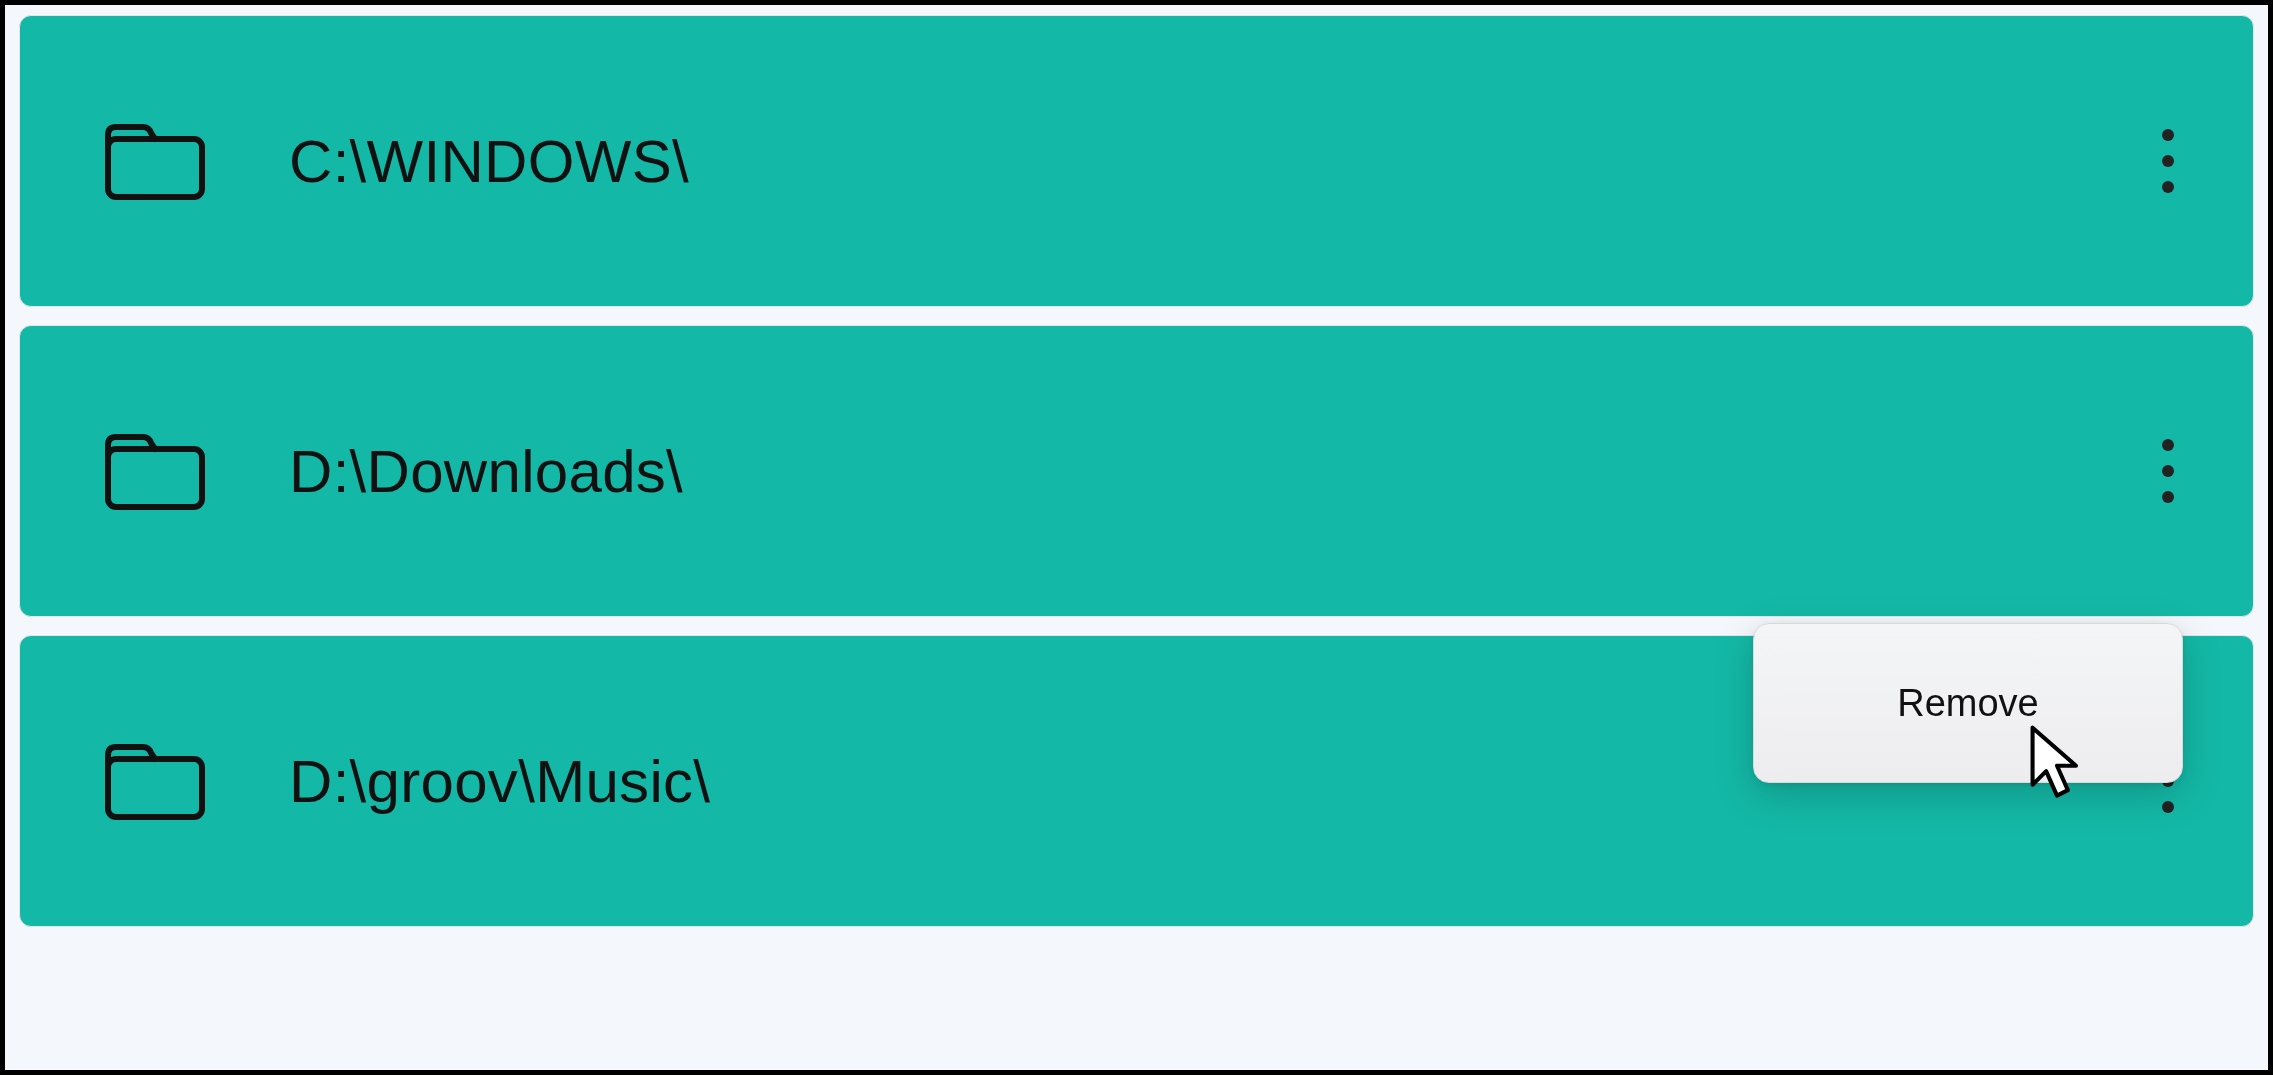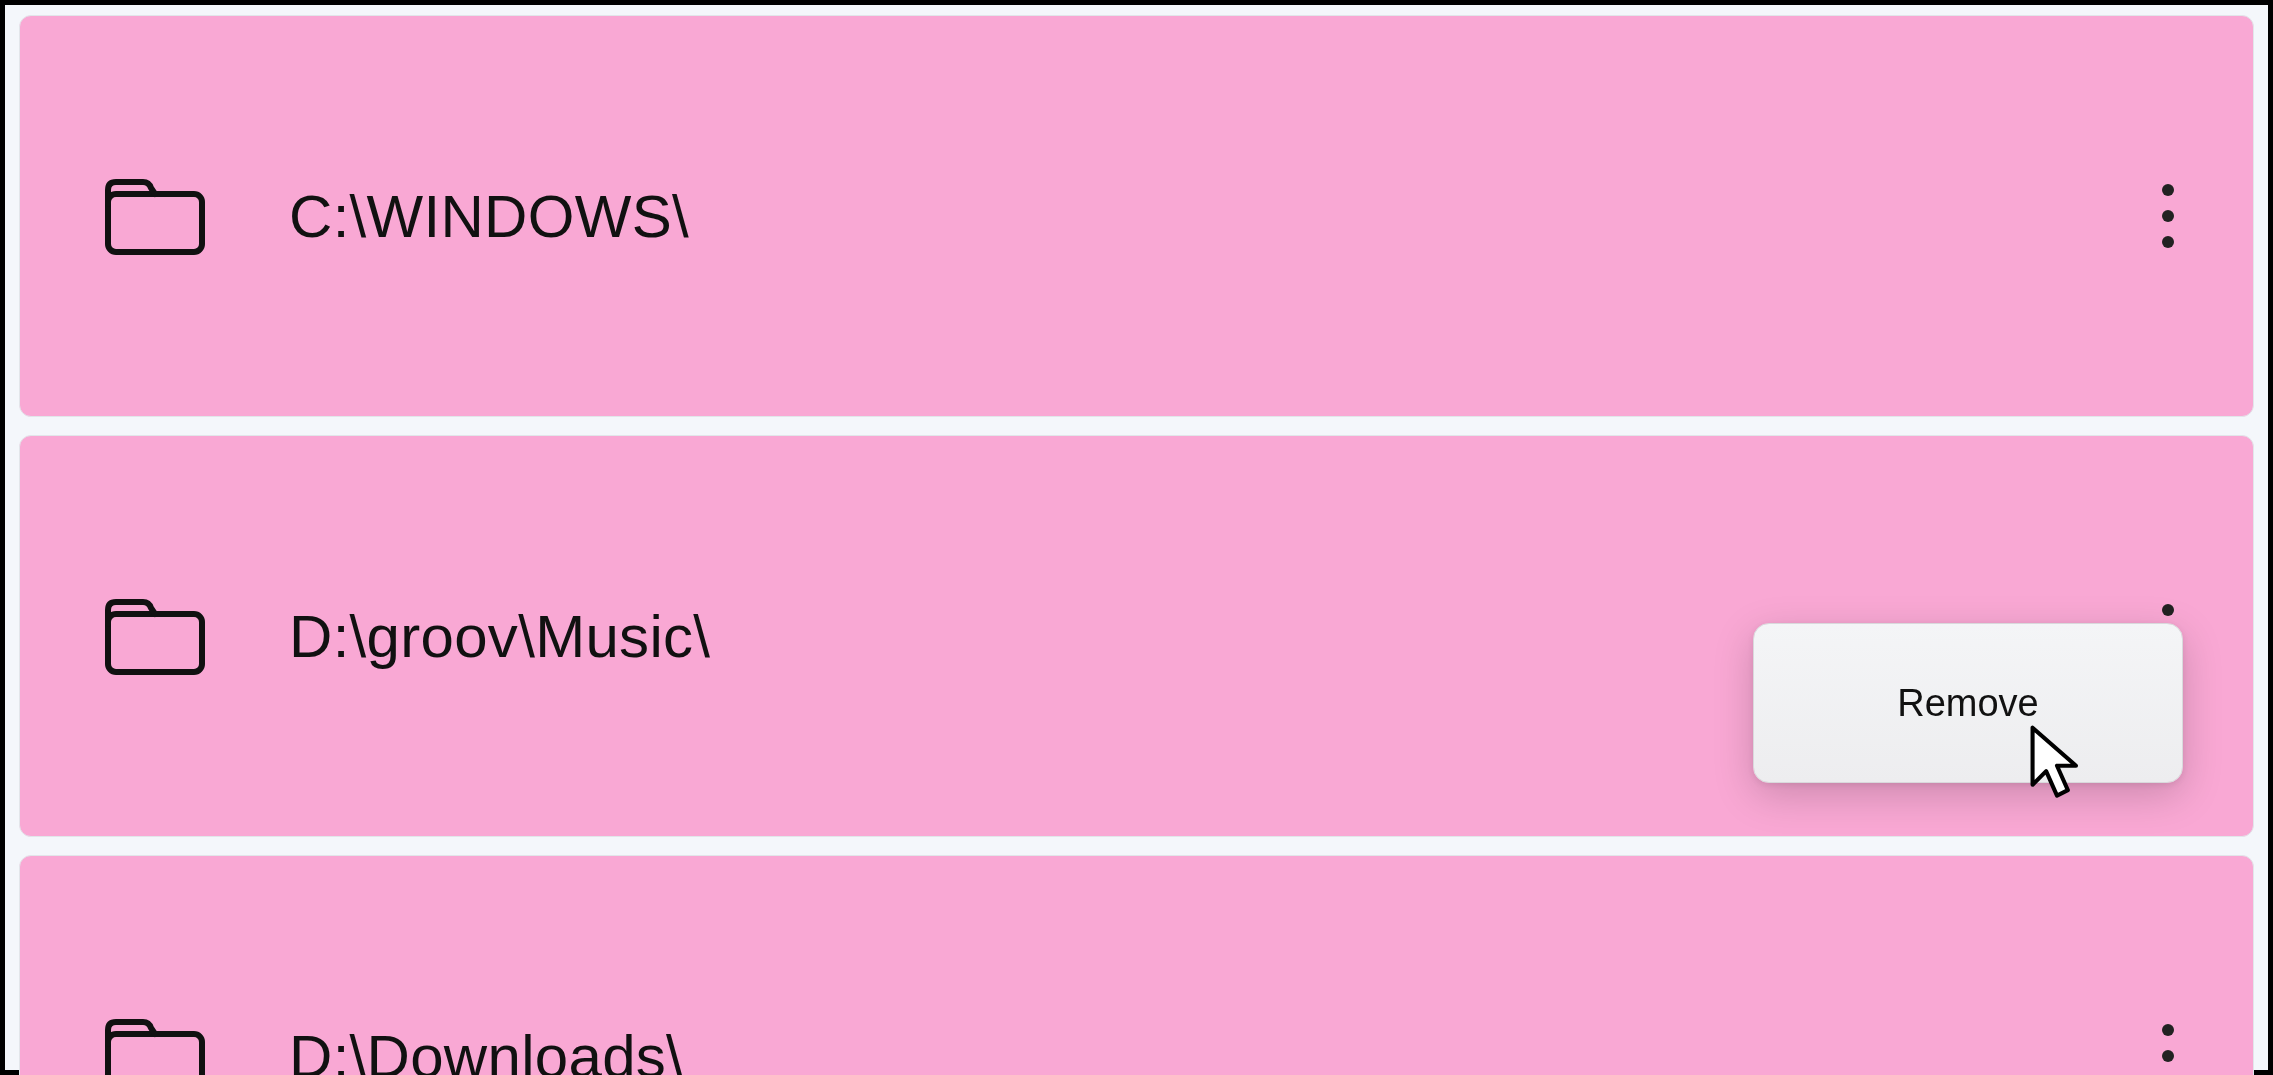--- a/index.html
+++ b/index.html
@@ -15,24 +15,24 @@
   }
   .outer {
     width: 2273px;
     height: 1075px;
     border: 5px solid #000;
     background: #f4f7fb;
     position: relative;
     padding: 10px 14px;
   }
   .row {
-    background: #f9a8d4;
+    background: #14b8a6;
     border: 1.5px solid #e2e6ea;
     border-radius: 12px;
-    height: 402px;
+    height: 292px;
     margin-bottom: 18px;
     display: flex;
     align-items: center;
     padding-left: 85px;
     padding-right: 55px;
     position: relative;
   }
   .row:last-of-type {
     margin-bottom: 0;
   }
@@ -108,34 +108,34 @@
         <span class="dot"></span>
         <span class="dot"></span>
     </div>
   </div>
 
   <div class="row">
     <svg class="folder-svg" viewBox="0 0 100 80">
       <rect x="3" y="18" width="94" height="58" rx="8" ry="8" fill="none" stroke="#111" stroke-width="6"></rect>
       <path d="M3 28 L3 14 Q3 6 11 6 L38 6 Q44 6 46 12 L50 18" fill="none" stroke="#111" stroke-width="6" stroke-linecap="round"></path>
     </svg>
-    <span class="path">D:\groov\Music\</span>
+    <span class="path">D:\Downloads\</span>
     <div class="more">
       <span class="dot"></span>
         <span class="dot"></span>
         <span class="dot"></span>
     </div>
   </div>
 
   <div class="row">
     <svg class="folder-svg" viewBox="0 0 100 80">
       <rect x="3" y="18" width="94" height="58" rx="8" ry="8" fill="none" stroke="#111" stroke-width="6"></rect>
       <path d="M3 28 L3 14 Q3 6 11 6 L38 6 Q44 6 46 12 L50 18" fill="none" stroke="#111" stroke-width="6" stroke-linecap="round"></path>
     </svg>
-    <span class="path">D:\Downloads\</span>
+    <span class="path">D:\groov\Music\</span>
     <div class="more">
       <span class="dot"></span>
         <span class="dot"></span>
         <span class="dot"></span>
     </div>
   </div>
 
   <div class="popup">
     <span>Remove</span>
   </div>

